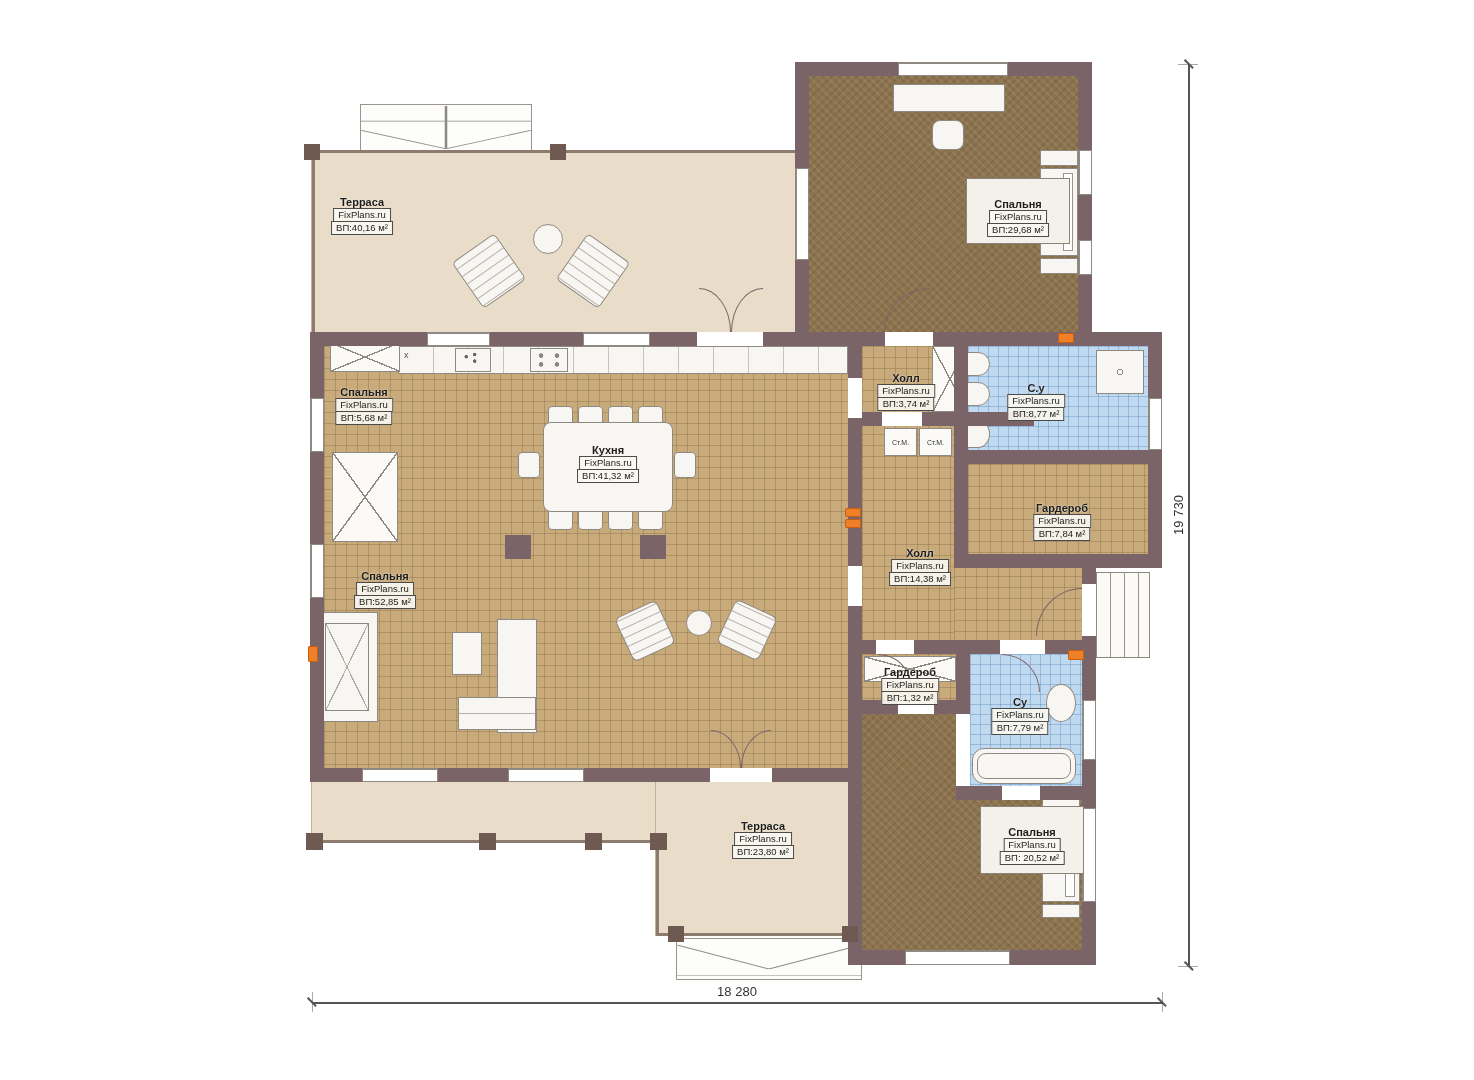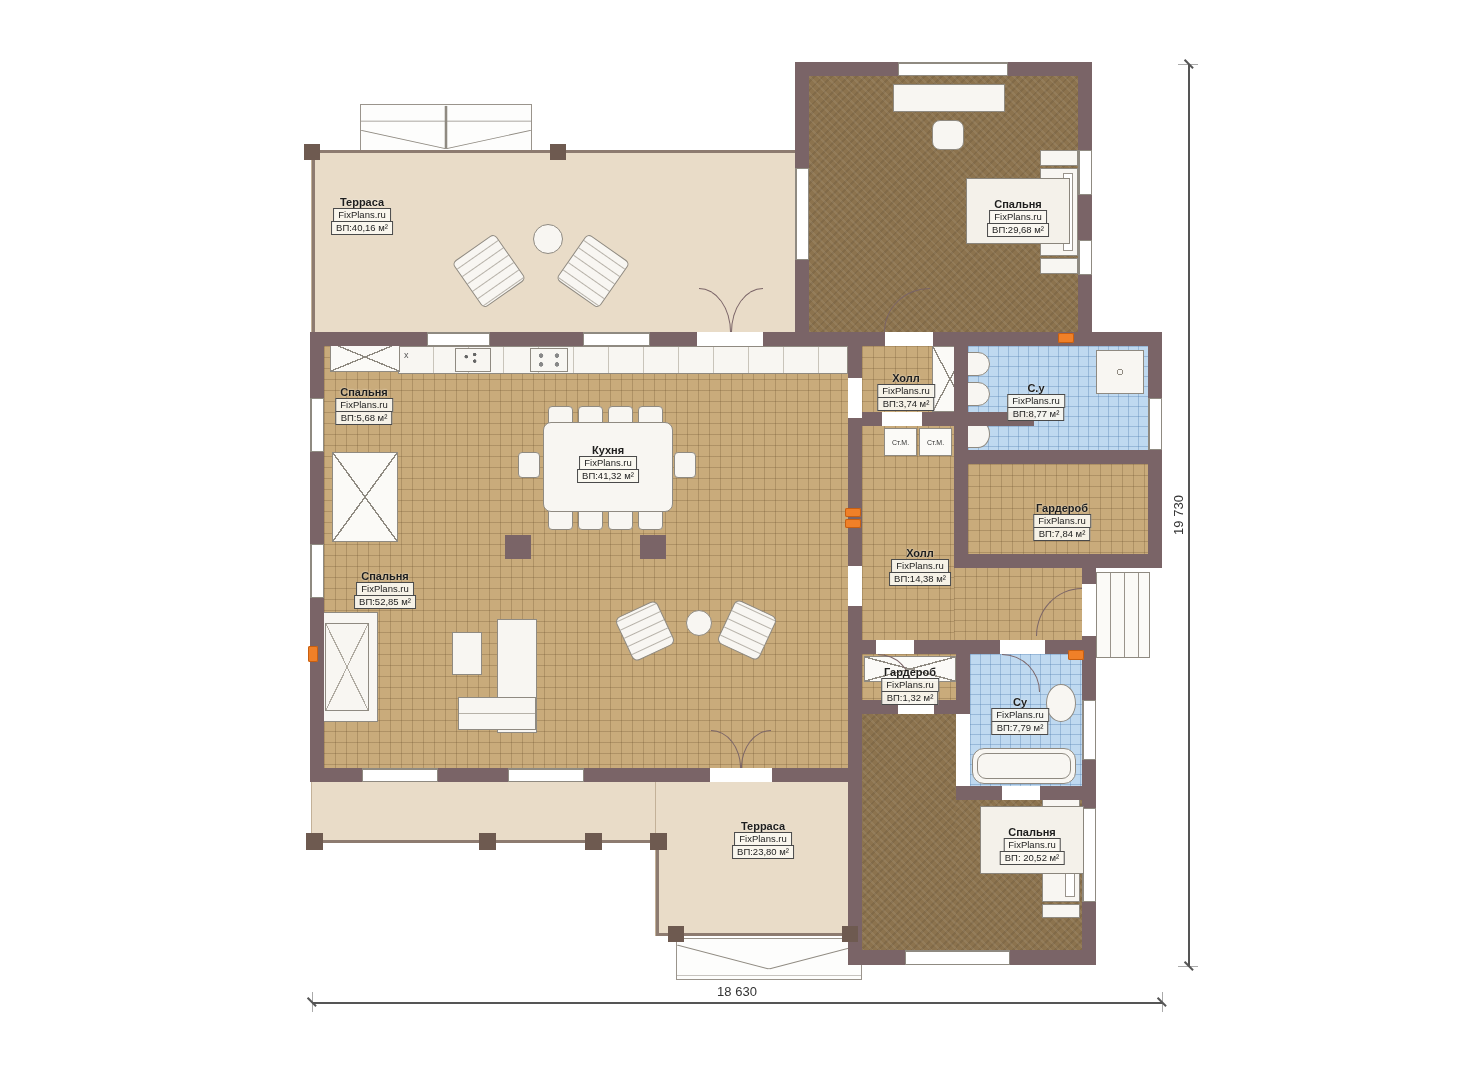--- a/index.html
+++ b/index.html
@@ -341,21 +341,21 @@
     <span class="rname">Терраса</span>
     <span class="rbox">FixPlans.ru</span>
     <span class="rbox">ВП:23,80 м²</span>
   </div>
 
   <div class="dim" style="left:312px;top:1002px;width:850px;height:1.5px"></div>
   <div class="dimtick" style="left:306px;top:1001px;transform:rotate(45deg)"></div>
   <div class="dimtick" style="left:1156px;top:1001px;transform:rotate(45deg)"></div>
   <div class="dimext" style="left:312px;top:992px;width:1px;height:20px"></div>
   <div class="dimext" style="left:1162px;top:992px;width:1px;height:20px"></div>
-  <div class="dimtext" style="left:737px;top:984px;transform:translateX(-50%)">18 630</div>
+  <div class="dimtext" style="left:737px;top:984px;transform:translateX(-50%)">18 280</div>
 
   <div class="dim" style="left:1188px;top:64px;width:1.5px;height:902px"></div>
   <div class="dimtick" style="left:1183px;top:63px;transform:rotate(45deg)"></div>
   <div class="dimtick" style="left:1183px;top:965px;transform:rotate(45deg)"></div>
   <div class="dimext" style="left:1178px;top:64px;width:20px;height:1px"></div>
   <div class="dimext" style="left:1178px;top:966px;width:20px;height:1px"></div>
   <div class="dimtext" style="left:1178px;top:515px;transform:translate(-50%,-50%) rotate(-90deg)">19 730</div>
 
 </div>
 

